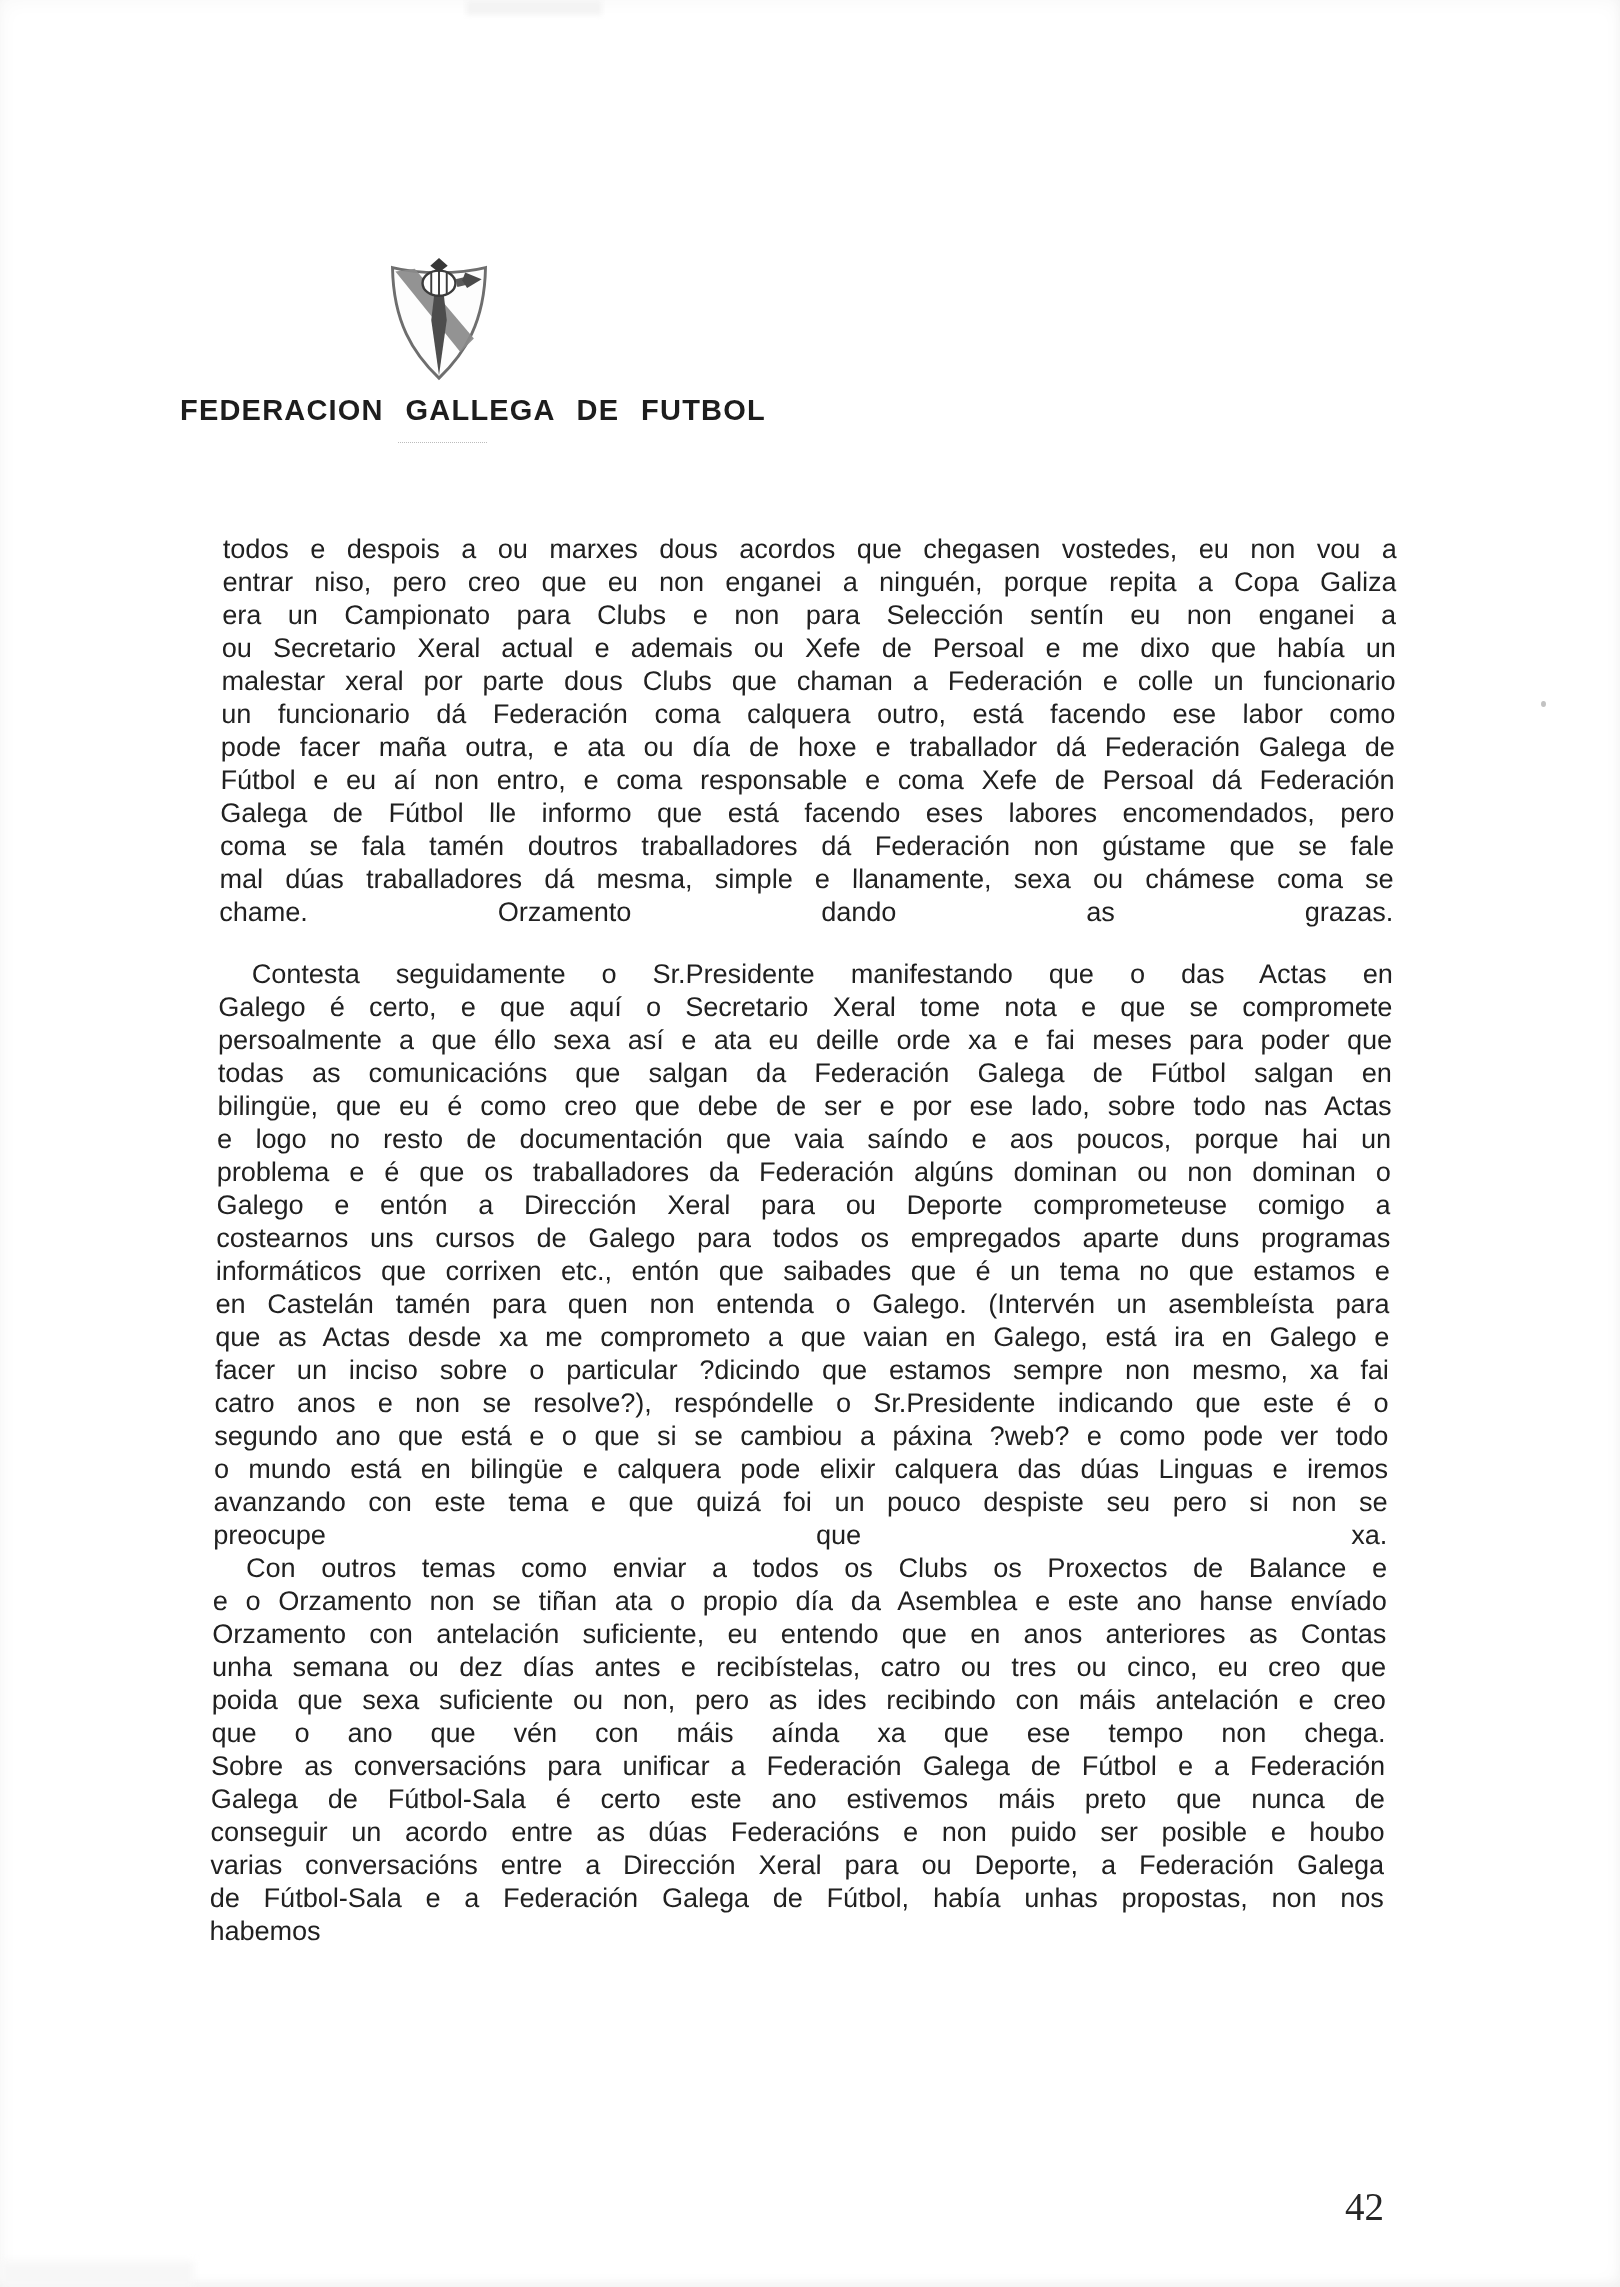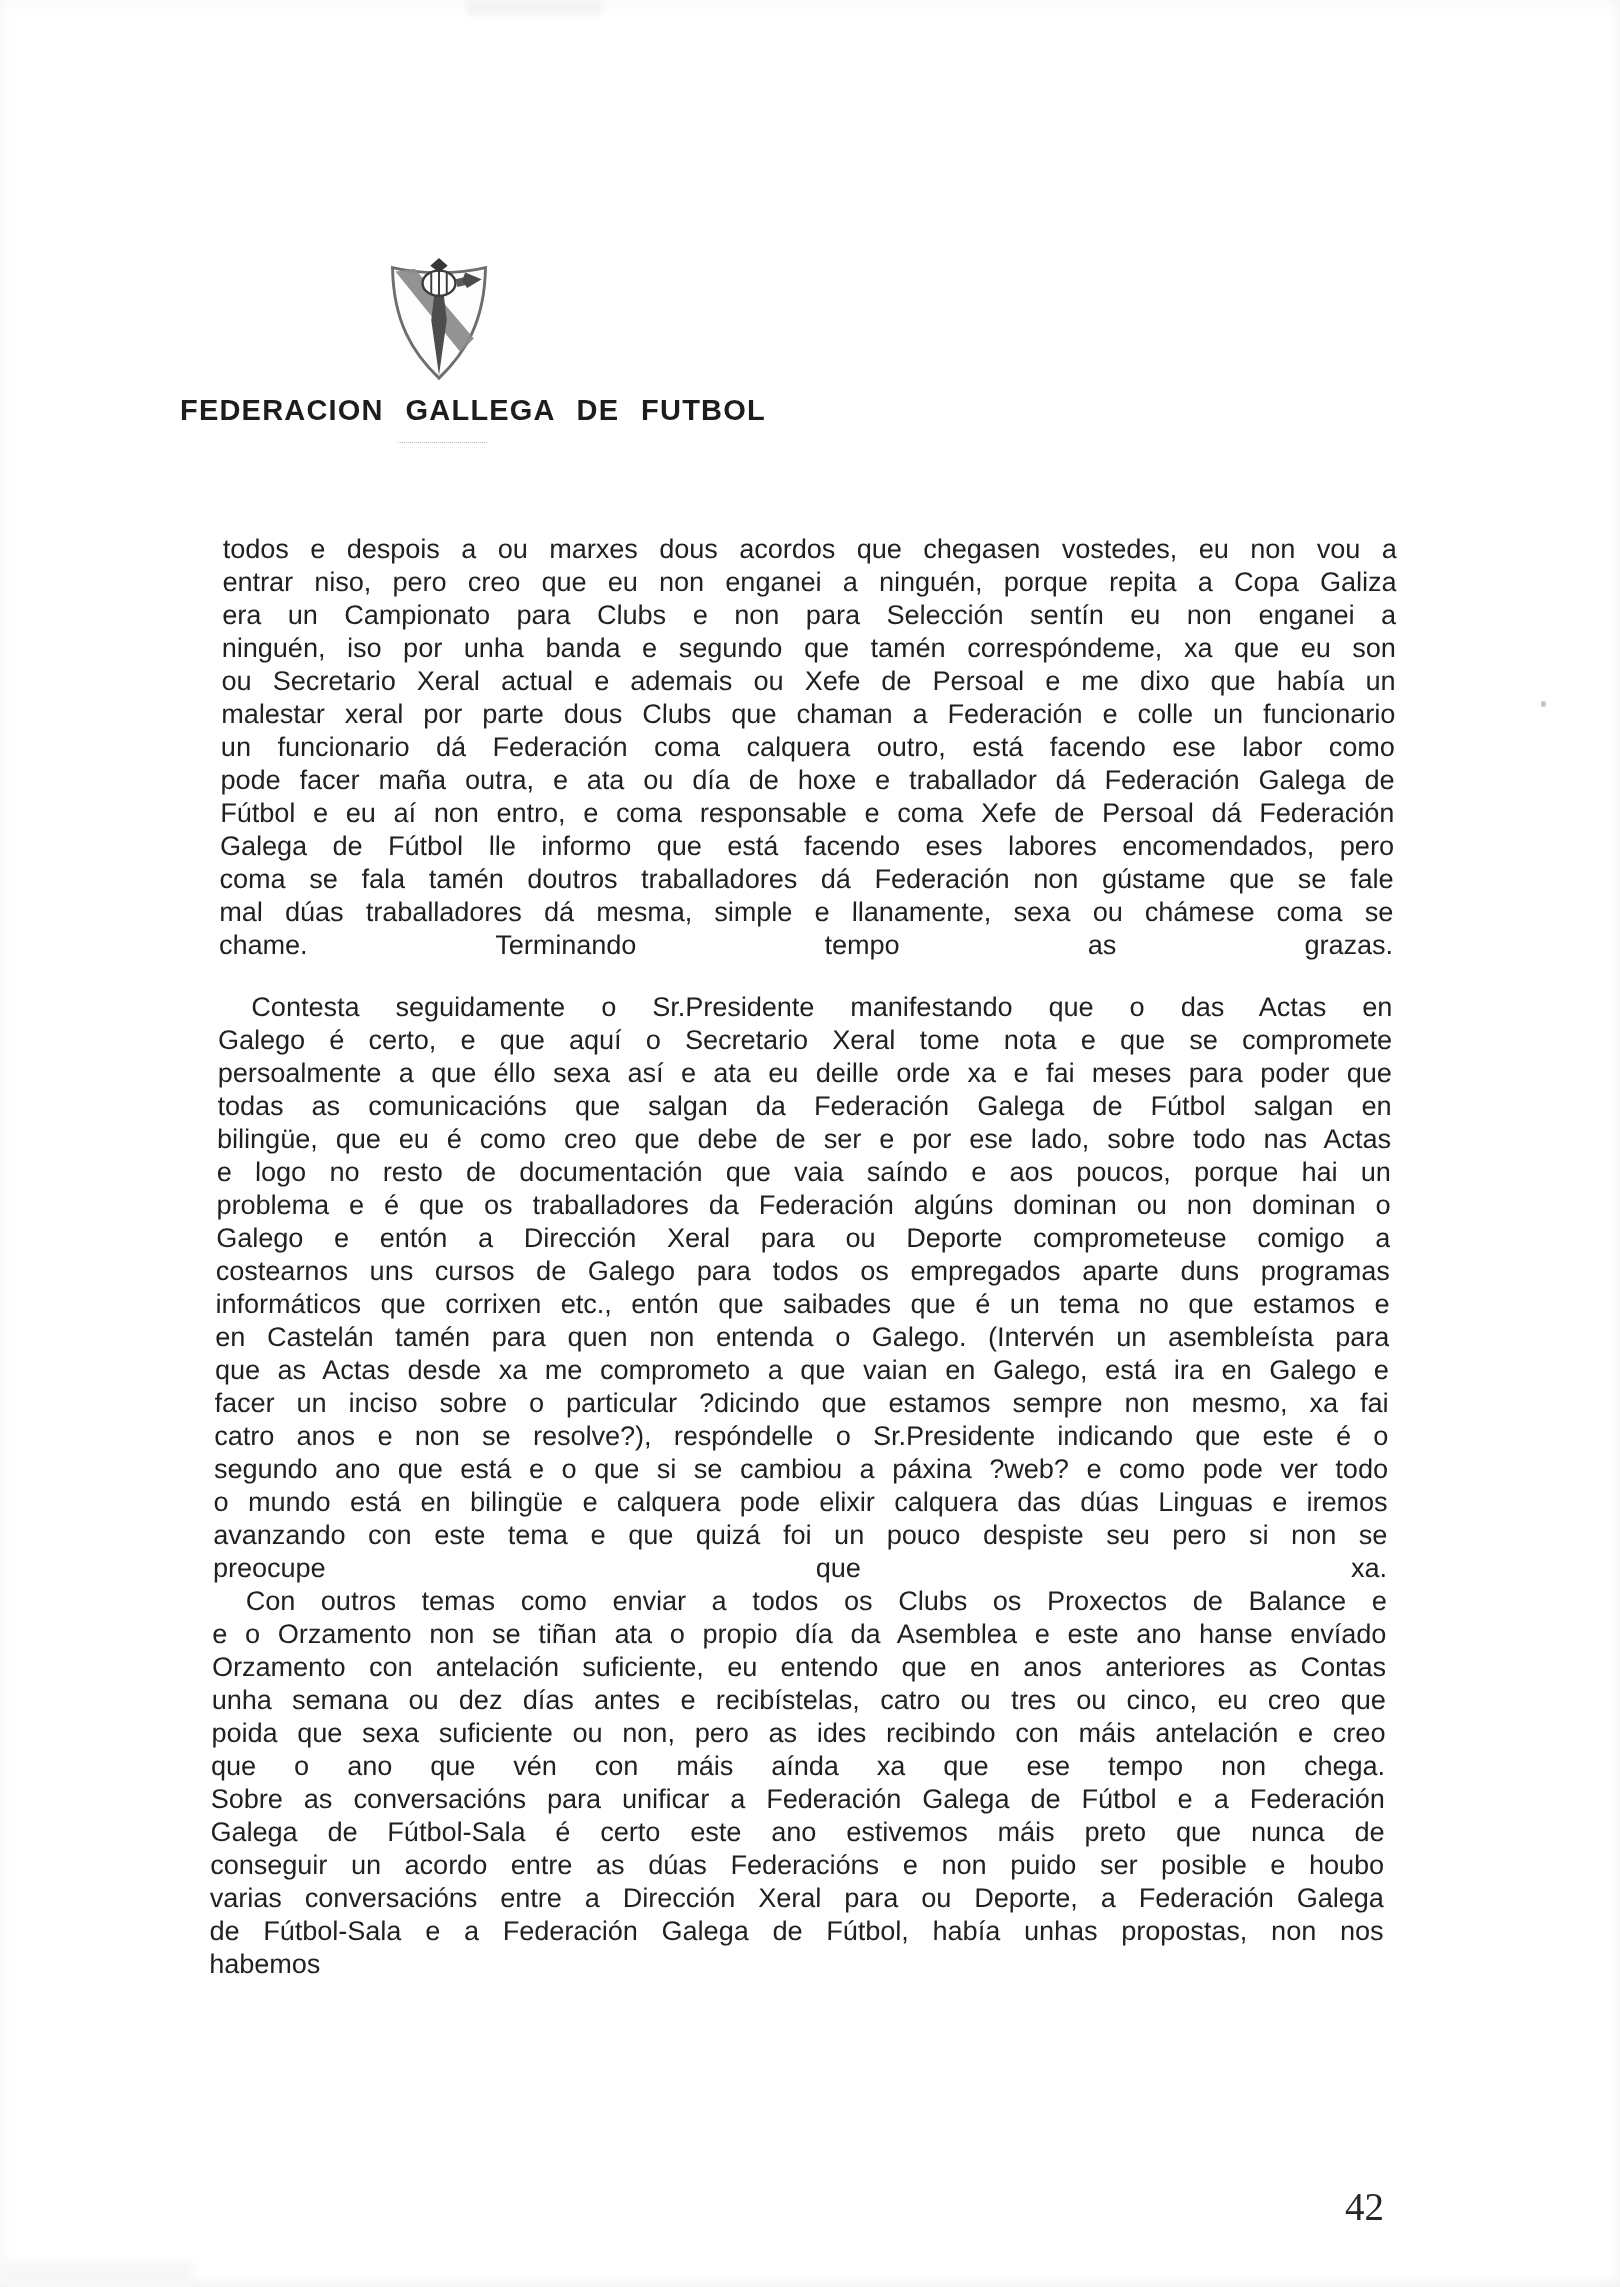--- a/index.html
+++ b/index.html
@@ -132,30 +132,29 @@
   </svg>
 
   <div class="org-name">FEDERACION GALLEGA DE FUTBOL</div>
   <div class="header-underline"></div>
 
   <div class="doc-body" style="color: rgb(33, 33, 33);">
       <div class="para">
         <div class="line">todos e despois a ou marxes dous acordos que chegasen vostedes, eu non vou a</div>
         <div class="line">entrar niso, pero creo que eu non enganei a ninguén, porque repita a Copa Galiza</div>
         <div class="line">era un Campionato para Clubs e non para Selección sentín eu non enganei a</div>
-        <div class="line">ninguén, iso por unha banda e segundo que tamén correspóndeme, xa que eu son</div>
         <div class="line">ou Secretario Xeral actual e ademais ou Xefe de Persoal e me dixo que había un</div>
         <div class="line">malestar xeral por parte dous Clubs que chaman a Federación e colle un funcionario</div>
         <div class="line">un funcionario dá Federación coma calquera outro, está facendo ese labor como</div>
         <div class="line">pode facer maña outra, e ata ou día de hoxe e traballador dá Federación Galega de</div>
         <div class="line">Fútbol e eu aí non entro, e coma responsable e coma Xefe de Persoal dá Federación</div>
         <div class="line">Galega de Fútbol lle informo que está facendo eses labores encomendados, pero</div>
         <div class="line">coma se fala tamén doutros traballadores dá Federación non gústame que se fale</div>
         <div class="line">mal dúas traballadores dá mesma, simple e llanamente, sexa ou chámese coma se</div>
-        <div class="line">chame. Terminando tempo as grazas.</div>
+        <div class="line">chame. Orzamento dando as grazas.</div>
       </div>
       <div class="para gap-before">
         <div class="line indent">Contesta seguidamente o Sr.Presidente manifestando que o das Actas en</div>
         <div class="line">Galego é certo, e que aquí o Secretario Xeral tome nota e que se compromete</div>
         <div class="line">persoalmente a que éllo sexa así e ata eu deille orde xa e fai meses para poder que</div>
         <div class="line">todas as comunicacións que salgan da Federación Galega de Fútbol salgan en</div>
         <div class="line">bilingüe, que eu é como creo que debe de ser e por ese lado, sobre todo nas Actas</div>
         <div class="line">e logo no resto de documentación que vaia saíndo e aos poucos, porque hai un</div>
         <div class="line">problema e é que os traballadores da Federación algúns dominan ou non dominan o</div>
         <div class="line">Galego e entón a Dirección Xeral para ou Deporte comprometeuse comigo a</div>

